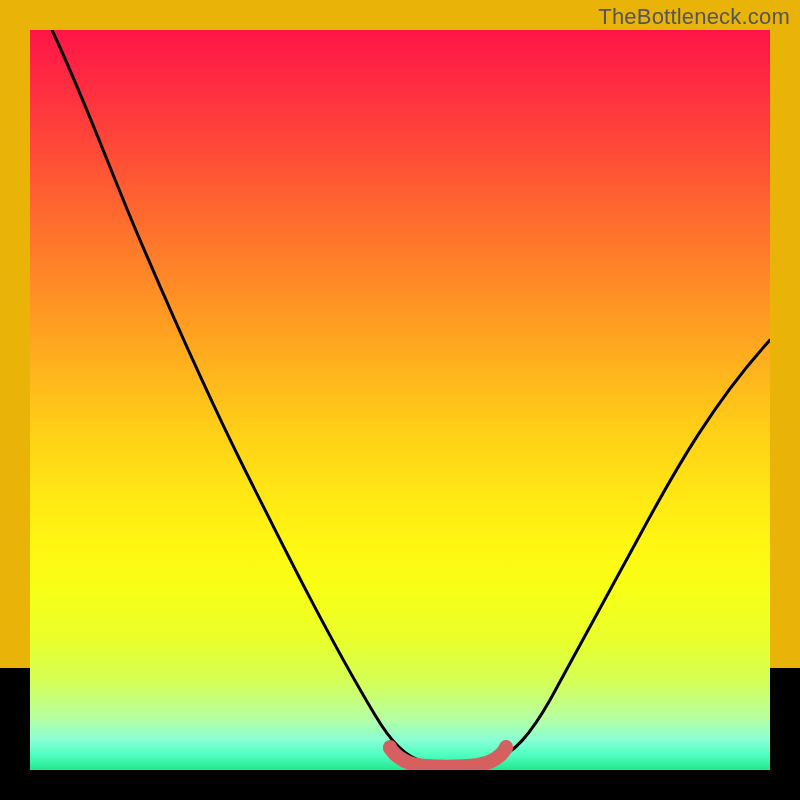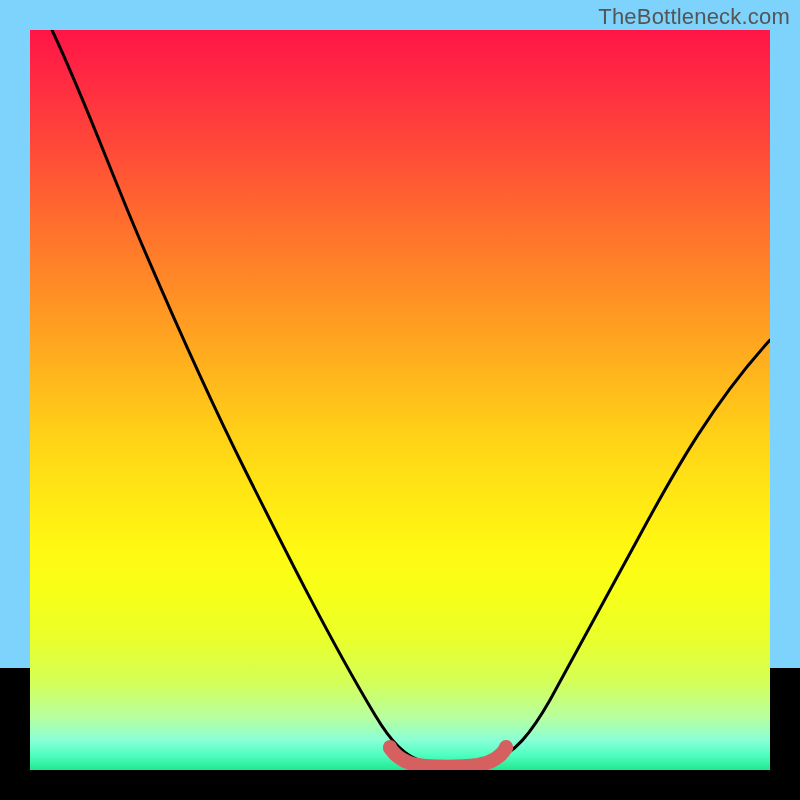--- a/index.html
+++ b/index.html
@@ -8,21 +8,21 @@
     width: 800px;
     height: 800px;
     overflow: hidden;
     background: #000;
     font-family: Arial, Helvetica, sans-serif;
   }
   .frame {
     position: relative;
     width: 800px;
     height: 668px;
-    background: #7dd3fc;
+    background: #eab308;
   }
   .plot-area {
     position: absolute;
     left: 30px;
     top: 30px;
     width: 740px;
     height: 740px;
     background: linear-gradient(
       to bottom,
       #ff1546 0%,

